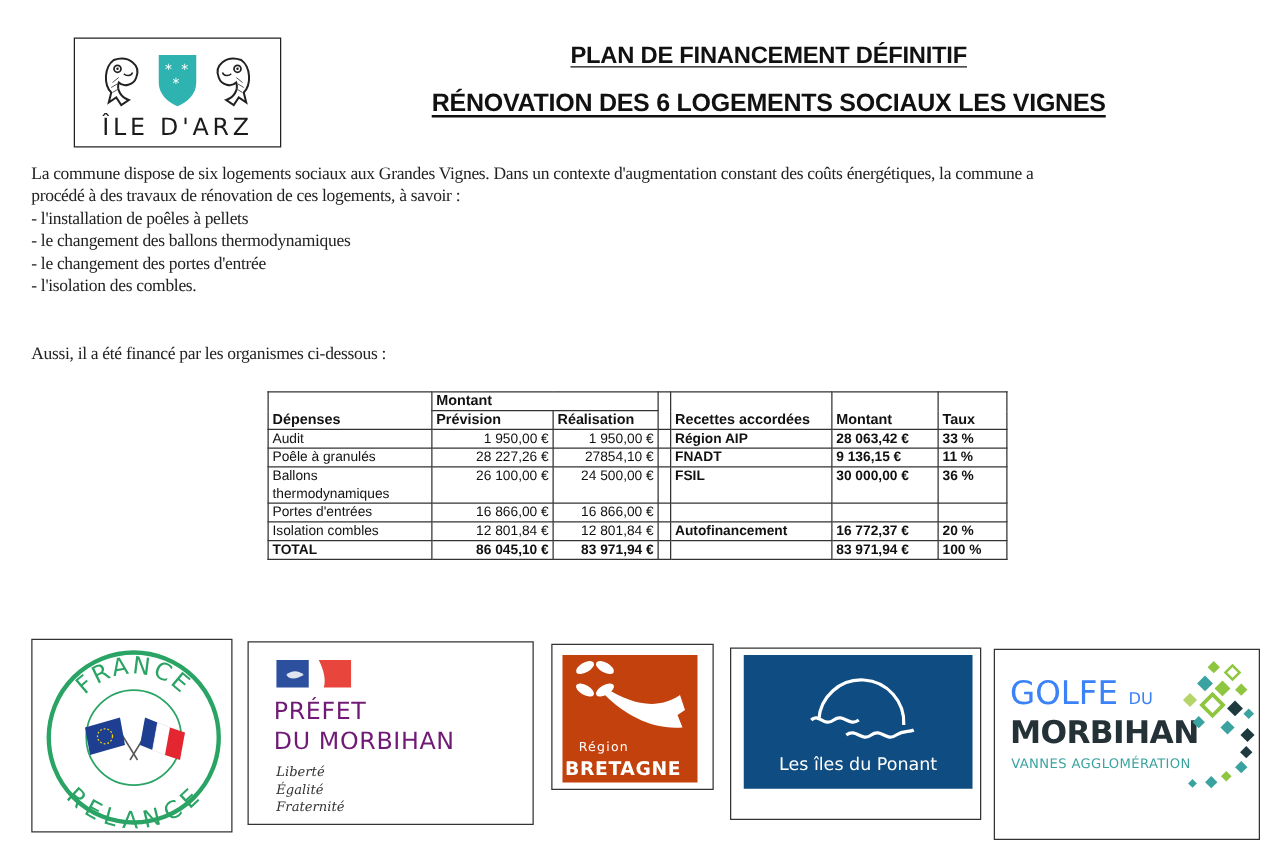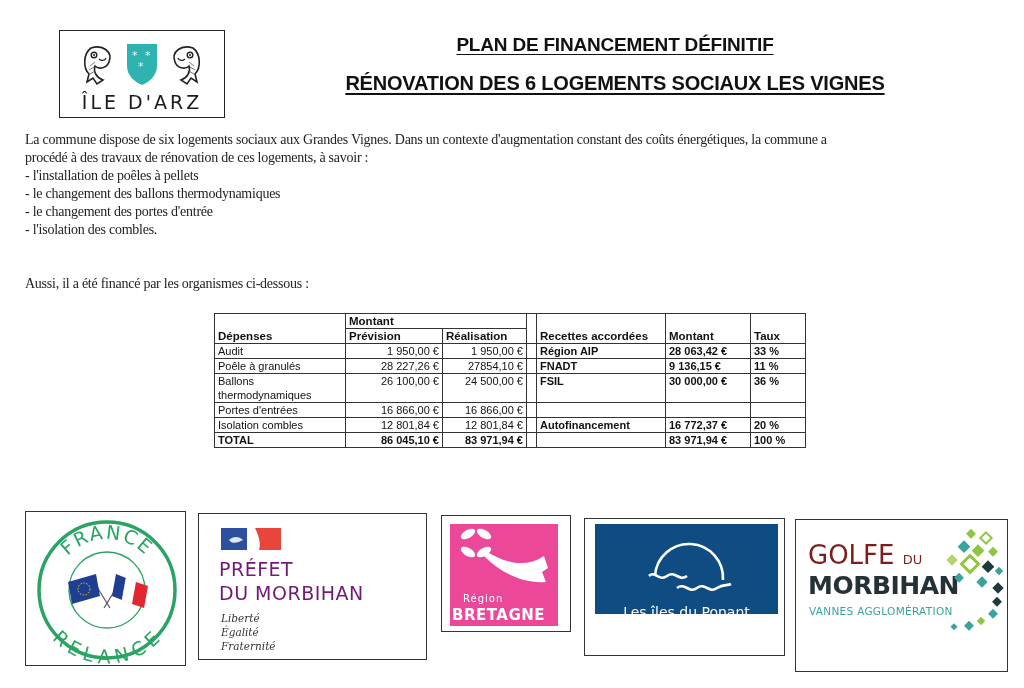--- a/index.html
+++ b/index.html
@@ -48,28 +48,28 @@
     .logo-box { position: absolute; border: 1px solid #333; background: #fff; overflow: hidden; }
     .lb-relance { left: 25px; top: 511px; width: 161px; height: 155px; }
     .lb-prefet { left: 198px; top: 513px; width: 229px; height: 147px; }
     .lb-bretagne { left: 441px; top: 515px; width: 130px; height: 117px; }
     .lb-ponant { left: 584px; top: 518px; width: 201px; height: 138px; }
     .lb-golfe { left: 795px; top: 519px; width: 213px; height: 153px; }
 
     .prefet-name { position: absolute; left: 20px; top: 43px; font-family: "DejaVu Sans", sans-serif; font-size: 19px; line-height: 24px; color: #701a75; letter-spacing: 0.5px; }
     .prefet-motto { position: absolute; left: 22px; top: 97px; font-family: "DejaVu Serif", serif; font-style: italic; font-size: 10.5px; line-height: 14px; color: #333; }
 
-    .bretagne-inner { position: absolute; left: 8px; top: 8px; width: 108px; height: 102px; background: #ec4899; }
+    .bretagne-inner { position: absolute; left: 8px; top: 8px; width: 108px; height: 102px; background: #c2410c; }
     .bre-region { position: absolute; left: 13px; top: 69px; color: #fff; font-family: "DejaVu Sans", sans-serif; font-size: 10px; letter-spacing: 1px; }
     .bre-name { position: absolute; left: 2px; top: 82px; color: #fff; font-family: "DejaVu Sans", sans-serif; font-weight: bold; font-size: 15px; letter-spacing: 0.5px; }
 
-    .ponant-inner { position: absolute; left: 10px; top: 5px; width: 183px; height: 90px; background: #0f4c81; }
+    .ponant-inner { position: absolute; left: 10px; top: 5px; width: 183px; height: 107px; background: #0f4c81; }
     .ponant-name { position: absolute; left: 0; right: 0; top: 80px; text-align: center; color: #fff; font-family: "DejaVu Sans", sans-serif; font-size: 14px; }
 
-    .golfe-l1 { position: absolute; left: 12px; top: 20px; font-family: "DejaVu Sans", sans-serif; font-size: 26px; color: #7f1d1d; letter-spacing: 0; font-weight: normal; }
+    .golfe-l1 { position: absolute; left: 12px; top: 20px; font-family: "DejaVu Sans", sans-serif; font-size: 26px; color: #3b82f6; letter-spacing: 0; font-weight: normal; }
     .golfe-du { font-size: 13px; }
     .golfe-l2 { position: absolute; left: 12px; top: 51px; font-family: "DejaVu Sans", sans-serif; font-weight: bold; font-size: 25px; color: #243238; letter-spacing: -0.5px; }
     .golfe-l3 { position: absolute; left: 13px; top: 85px; font-family: "DejaVu Sans", sans-serif; font-size: 10.5px; color: #3aa3a0; letter-spacing: 0.3px; }
   </style>
 </head>
 <body>
 
 <div class="logo-arz">
   <div class="emblems">
     <svg width="38" height="44" viewBox="0 0 38 44">

